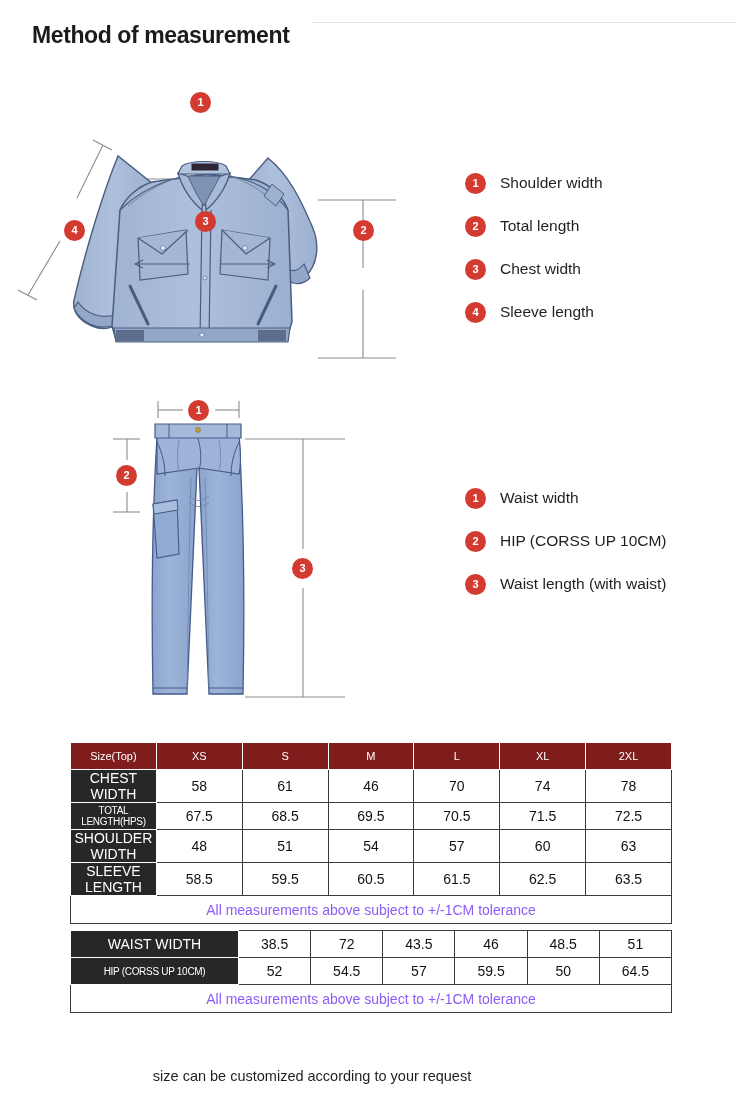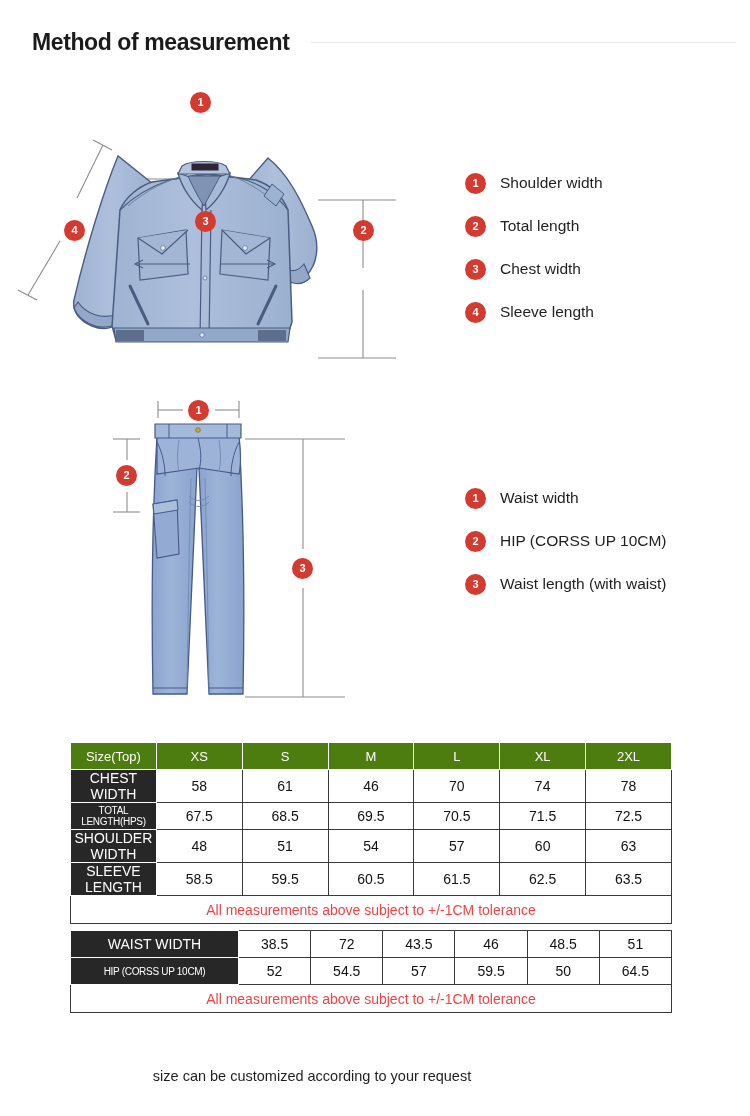--- a/index.html
+++ b/index.html
@@ -8,21 +8,21 @@
     height: 1116px;
     background: #ffffff;
     font-family: "Liberation Sans", sans-serif;
     color: #1a1a1a;
     overflow: hidden;
   }
   .page { position: relative; width: 750px; height: 1116px; }
 
   
   .header { position: absolute; left: 0; top: 22px; width: 750px; height: 40px;
-            display: flex; align-items: center; }
+            display: flex; }
   .header-title { font-size: 23px; font-weight: bold; letter-spacing: -0.4px;
                   color: #1b1b1b; margin-left: 32px; white-space: nowrap; }
   .header-rule { flex: 1; height: 1px; background: #e4e4e4; margin-left: 22px;
                  margin-right: 14px; }
 
   
   .figure { position: absolute; }
   #fig-top  { left: 0;  top: 78px;  width: 450px; height: 305px; }
   #fig-pant { left: 95; top: 392px; width: 360px; height: 320px; }
   .figure svg { display: block; width: 100%; height: 100%; }
@@ -50,23 +50,23 @@
                 border-collapse: collapse; table-layout: fixed;
                 border: 1px solid #2b2b2b; }
   #table-top  { top: 742px; }
   #table-pant { top: 930px; }
   .size-table td { border: 1px solid #3a3a3a; text-align: center;
                    font-size: 14px; height: 27px; color: #111; background: #fff; }
   .size-table .rowhead { background: #272727; color: #ffffff; width: 168px;
                          border: 1px solid #ffffff; font-size: 14px; }
   .size-table .rowhead.tight { font-size: 11.5px; letter-spacing: -0.2px; }
   .size-table .rowhead.tight2 { font-size: 10px; letter-spacing: -0.3px; }
-  .size-table .corner { background: #4d7c0f; color: #ffffff; font-size: 13px;
+  .size-table .corner { background: #7f1d1d; color: #ffffff; font-size: 11px;
                         border: 1px solid #ffffff; }
-  .size-table .note { font-size: 14px; color: #ef4444; height: 28px; }
+  .size-table .note { font-size: 14px; color: #8b5cf6; height: 28px; }
 
   .footer-note { position: absolute; left: 0; top: 1068px; width: 624px;
                  text-align: center; font-size: 14.5px; color: #1f1f1f; }
 </style>
 </head>
 <body>
 
 <div class="page">
 
   <div class="header">

